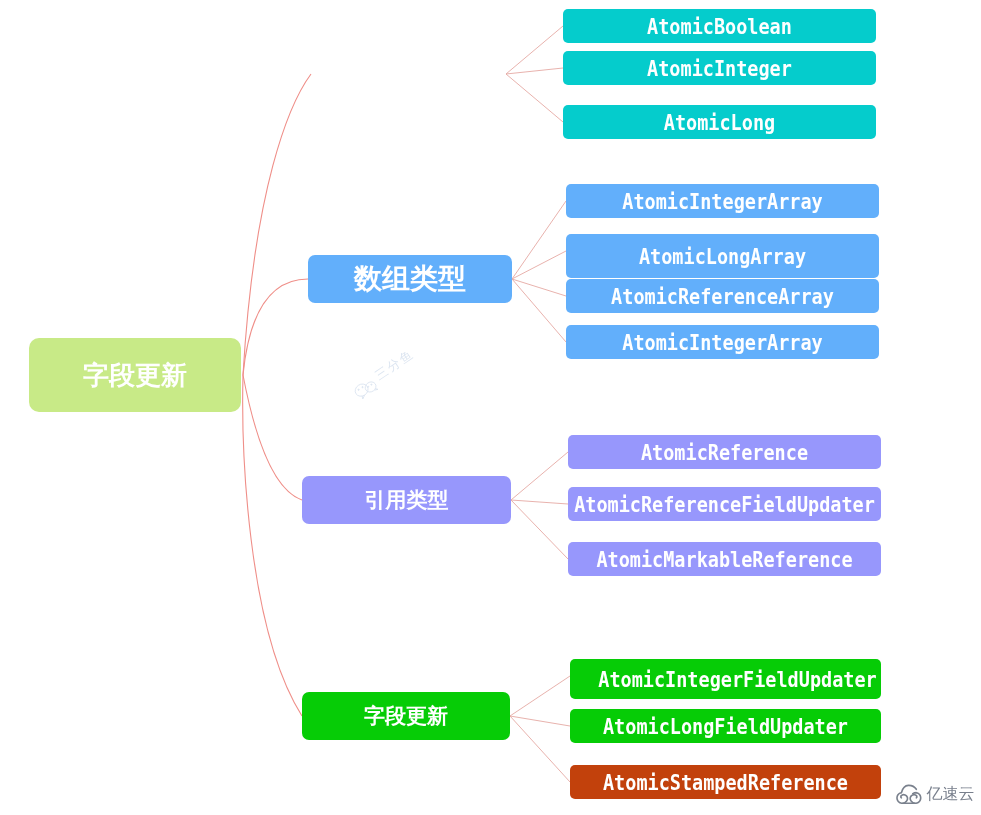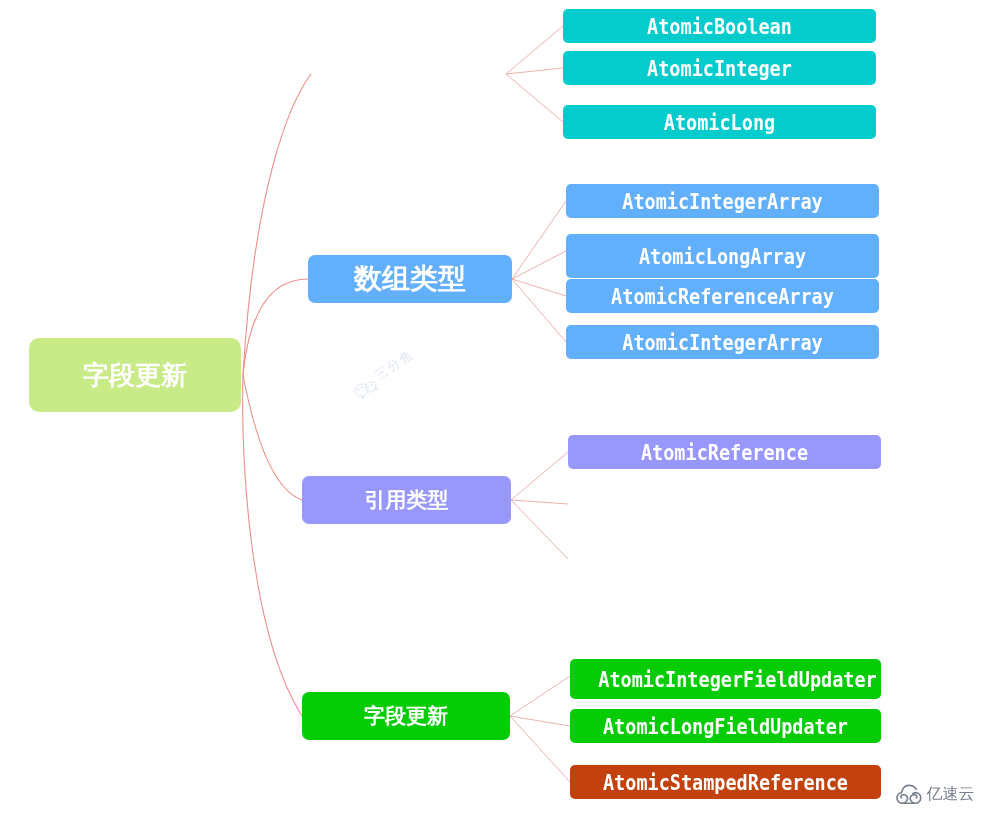--- a/index.html
+++ b/index.html
@@ -103,20 +103,26 @@
     </div>
     <div class="node leaf mono" style="left: 566px; top: 325px; width: 313px; height: 34px; background: rgb(98, 175, 251);">
       <span style="font-size: 18.5px;">AtomicIntegerArray</span>
     </div>
     <div class="node cat cn" style="left: 302px; top: 476px; width: 209px; height: 48px; background: rgb(151, 151, 252);">
       <span style="font-size: 21px;">引用类型</span>
     </div>
     <div class="node leaf mono" style="left: 568px; top: 435px; width: 313px; height: 34px; background: rgb(151, 151, 252);">
       <span style="font-size: 18.5px;">AtomicReference</span>
     </div>
+    <div class="node leaf mono" style="left: 568px; top: 487px; width: 313px; height: 34px; background: rgb(151, 151, 252);">
+      <span style="font-size: 18.5px;">AtomicReferenceFieldUpdater</span>
+    </div>
+    <div class="node leaf mono" style="left: 568px; top: 542px; width: 313px; height: 34px; background: rgb(151, 151, 252);">
+      <span style="font-size: 18.5px;">AtomicMarkableReference</span>
+    </div>
     <div class="node cat cn" style="left: 302px; top: 692px; width: 208px; height: 48px; background: rgb(6, 204, 6);">
       <span style="font-size: 21px;">字段更新</span>
     </div>
     <div class="node leaf mono" style="left: 570px; top: 659px; width: 311px; height: 40px; background: rgb(6, 204, 6); padding-left: 24px;">
       <span style="font-size: 18.5px;">AtomicIntegerFieldUpdater</span>
     </div>
     <div class="node leaf mono" style="left: 570px; top: 709px; width: 311px; height: 34px; background: rgb(6, 204, 6);">
       <span style="font-size: 18.5px;">AtomicLongFieldUpdater</span>
     </div>
     <div class="node leaf mono" style="left: 570px; top: 765px; width: 311px; height: 34px; background: #c2410c;">

